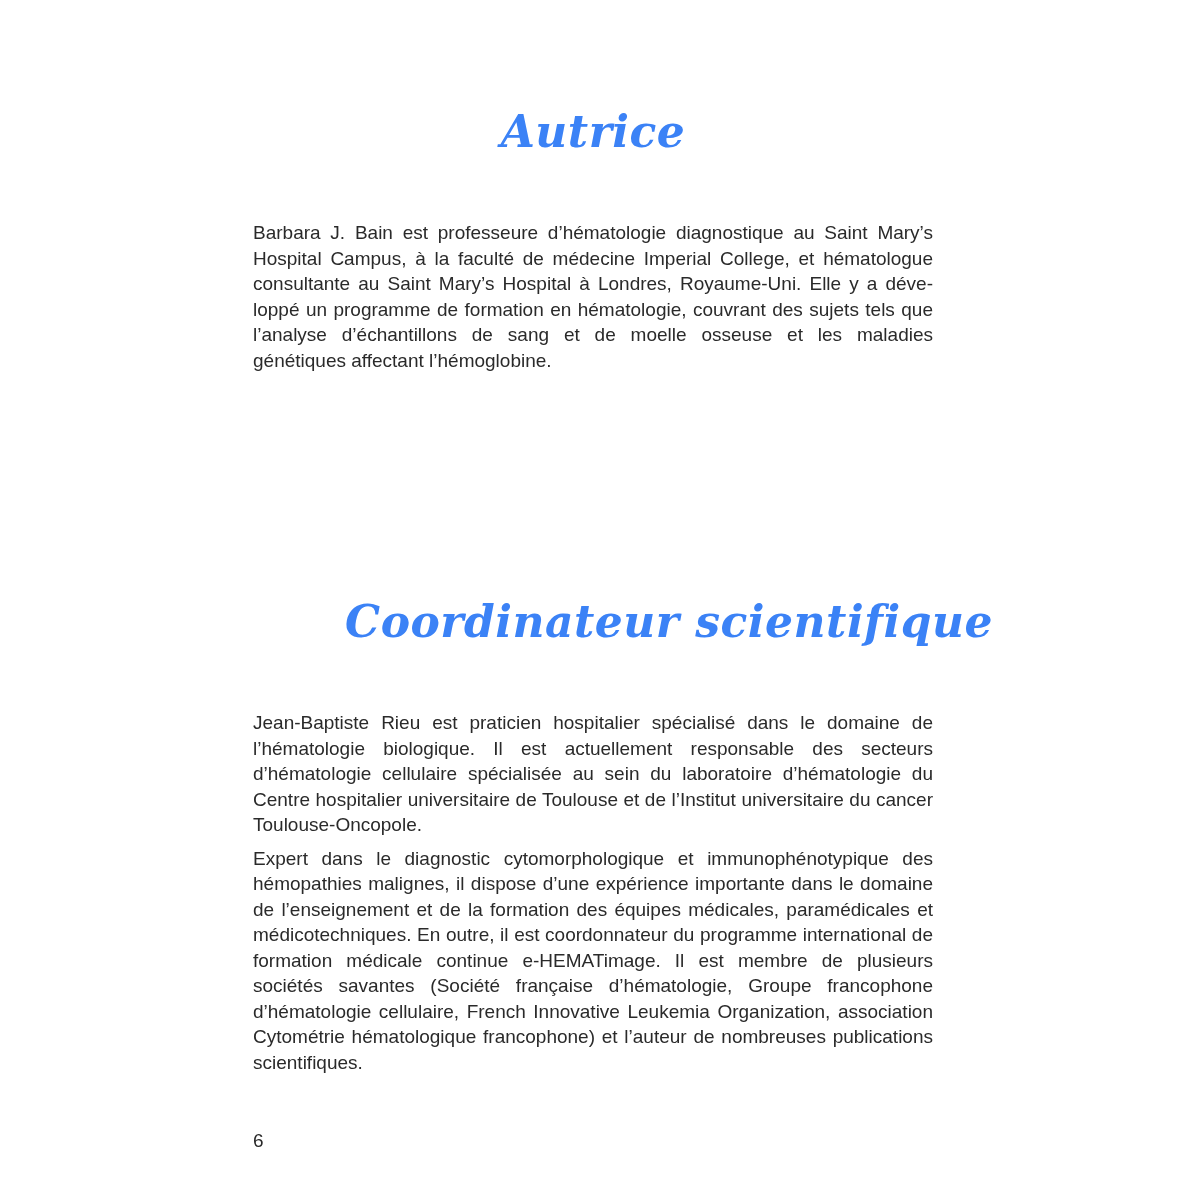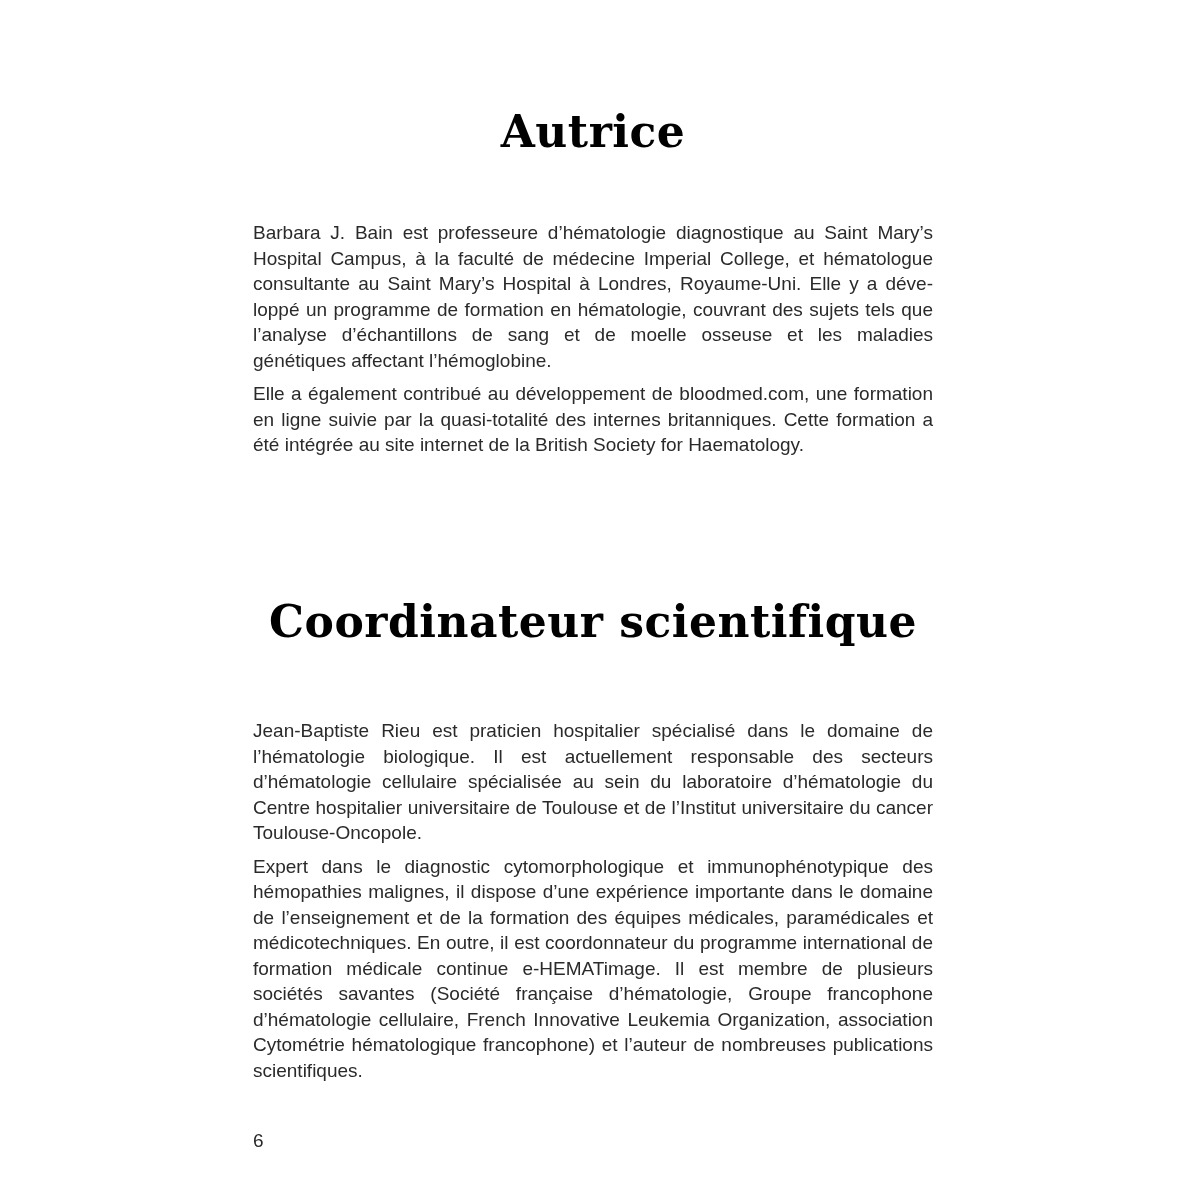--- a/index.html
+++ b/index.html
@@ -1,53 +1,53 @@
 <!DOCTYPE html>
 <html><head>
   <meta charset="utf-8">
   <style>
     html, body { margin: 0; padding: 0; background: #ffffff; }
     body { width: 1200px; height: 1200px; position: relative; overflow: hidden; }
     .page { position: absolute; left: 253px; top: 0; width: 680px; }
     h1 {
       font-family: "DejaVu Serif", serif;
       font-weight: bold;
-      color: #000000;
+      color: #3b82f6;
       text-align: center;
       margin: 0;
       letter-spacing: 0.5px;
+      font-style: italic;
     }
     .h-autrice { position: absolute; top: 102px; left: 0; width: 680px; font-size: 44px; line-height: 60px; }
-    .h-coord { position: absolute; top: 592px; left: -60px; width: 800px; font-size: 44px; line-height: 60px; }
+    .h-coord { position: absolute; top: 592px; left: -60px; width: 800px; font-size: 44px; line-height: 60px; text-align: right; }
     .para {
       font-family: "Liberation Sans", sans-serif;
       font-size: 19px;
       line-height: 25.5px;
       color: #2a2a2a;
       text-align: justify;
       margin: 0 0 8px 0;
       hyphens: manual;
     }
     .para b { font-weight: normal; }
     .block1 { position: absolute; top: 220px; left: 0; width: 680px; }
-    .block2 { position: absolute; top: 710px; left: 0; width: 680px; margin-top: 8px; }
+    .block2 { position: absolute; top: 710px; left: 0; width: 680px; }
     .page-number {
       position: absolute; left: 253px; top: 1130px;
       font-family: "Liberation Sans", sans-serif; font-size: 19px; color: #2a2a2a;
     }
   </style>
 </head>
 <body>
 
 <div class="page">
   <h1 class="h-autrice">Autrice</h1>
 
   <div class="block1">
     <p class="para"><b>Barbara J. Bain</b><span> est professeure d’hématologie diagnostique au Saint Mary’s Hospital Campus, à la faculté de médecine Imperial College, et hématologue consultante au Saint Mary’s Hospital à Londres, Royaume-Uni. Elle y a déve­loppé un programme de formation en hématologie, couvrant des sujets tels que l’analyse d’échantillons de sang et de moelle osseuse et les maladies génétiques affectant l’hémoglobine.</span></p>
-    <p class="para">Elle a également contribué au développement de bloodmed.com, une for­mation en ligne suivie par la quasi-totalité des internes britanniques. Cette formation a été intégrée au site internet de la British Society for Haematology.</p>
   </div>
 
   <h1 class="h-coord">Coordinateur scientifique</h1>
 
   <div class="block2">
     <p class="para"><b>Jean-Baptiste Rieu</b><span> est praticien hospitalier spécialisé dans le domaine de l’hématologie biologique. Il est actuellement responsable des secteurs d’hématologie cellulaire spécialisée au sein du laboratoire d’hématologie du Centre hospitalier universitaire de Toulouse et de l’Institut universitaire du cancer Toulouse-Oncopole.</span></p>
     <p class="para">Expert dans le diagnostic cytomorphologique et immunophénotypique des hémopathies malignes, il dispose d’une expérience importante dans le domaine de l’enseignement et de la formation des équipes médicales, paramédicales et médicotechniques. En outre, il est coordonnateur du pro­gramme international de formation médicale continue e-HEMATimage. Il est membre de plusieurs sociétés savantes (Société française d’hématologie, Groupe francophone d’hématologie cellulaire, French Innovative Leukemia Organization, association Cytométrie hématologique francophone) et l’auteur de nombreuses publications scientifiques.</p>
   </div>
 </div>
 

